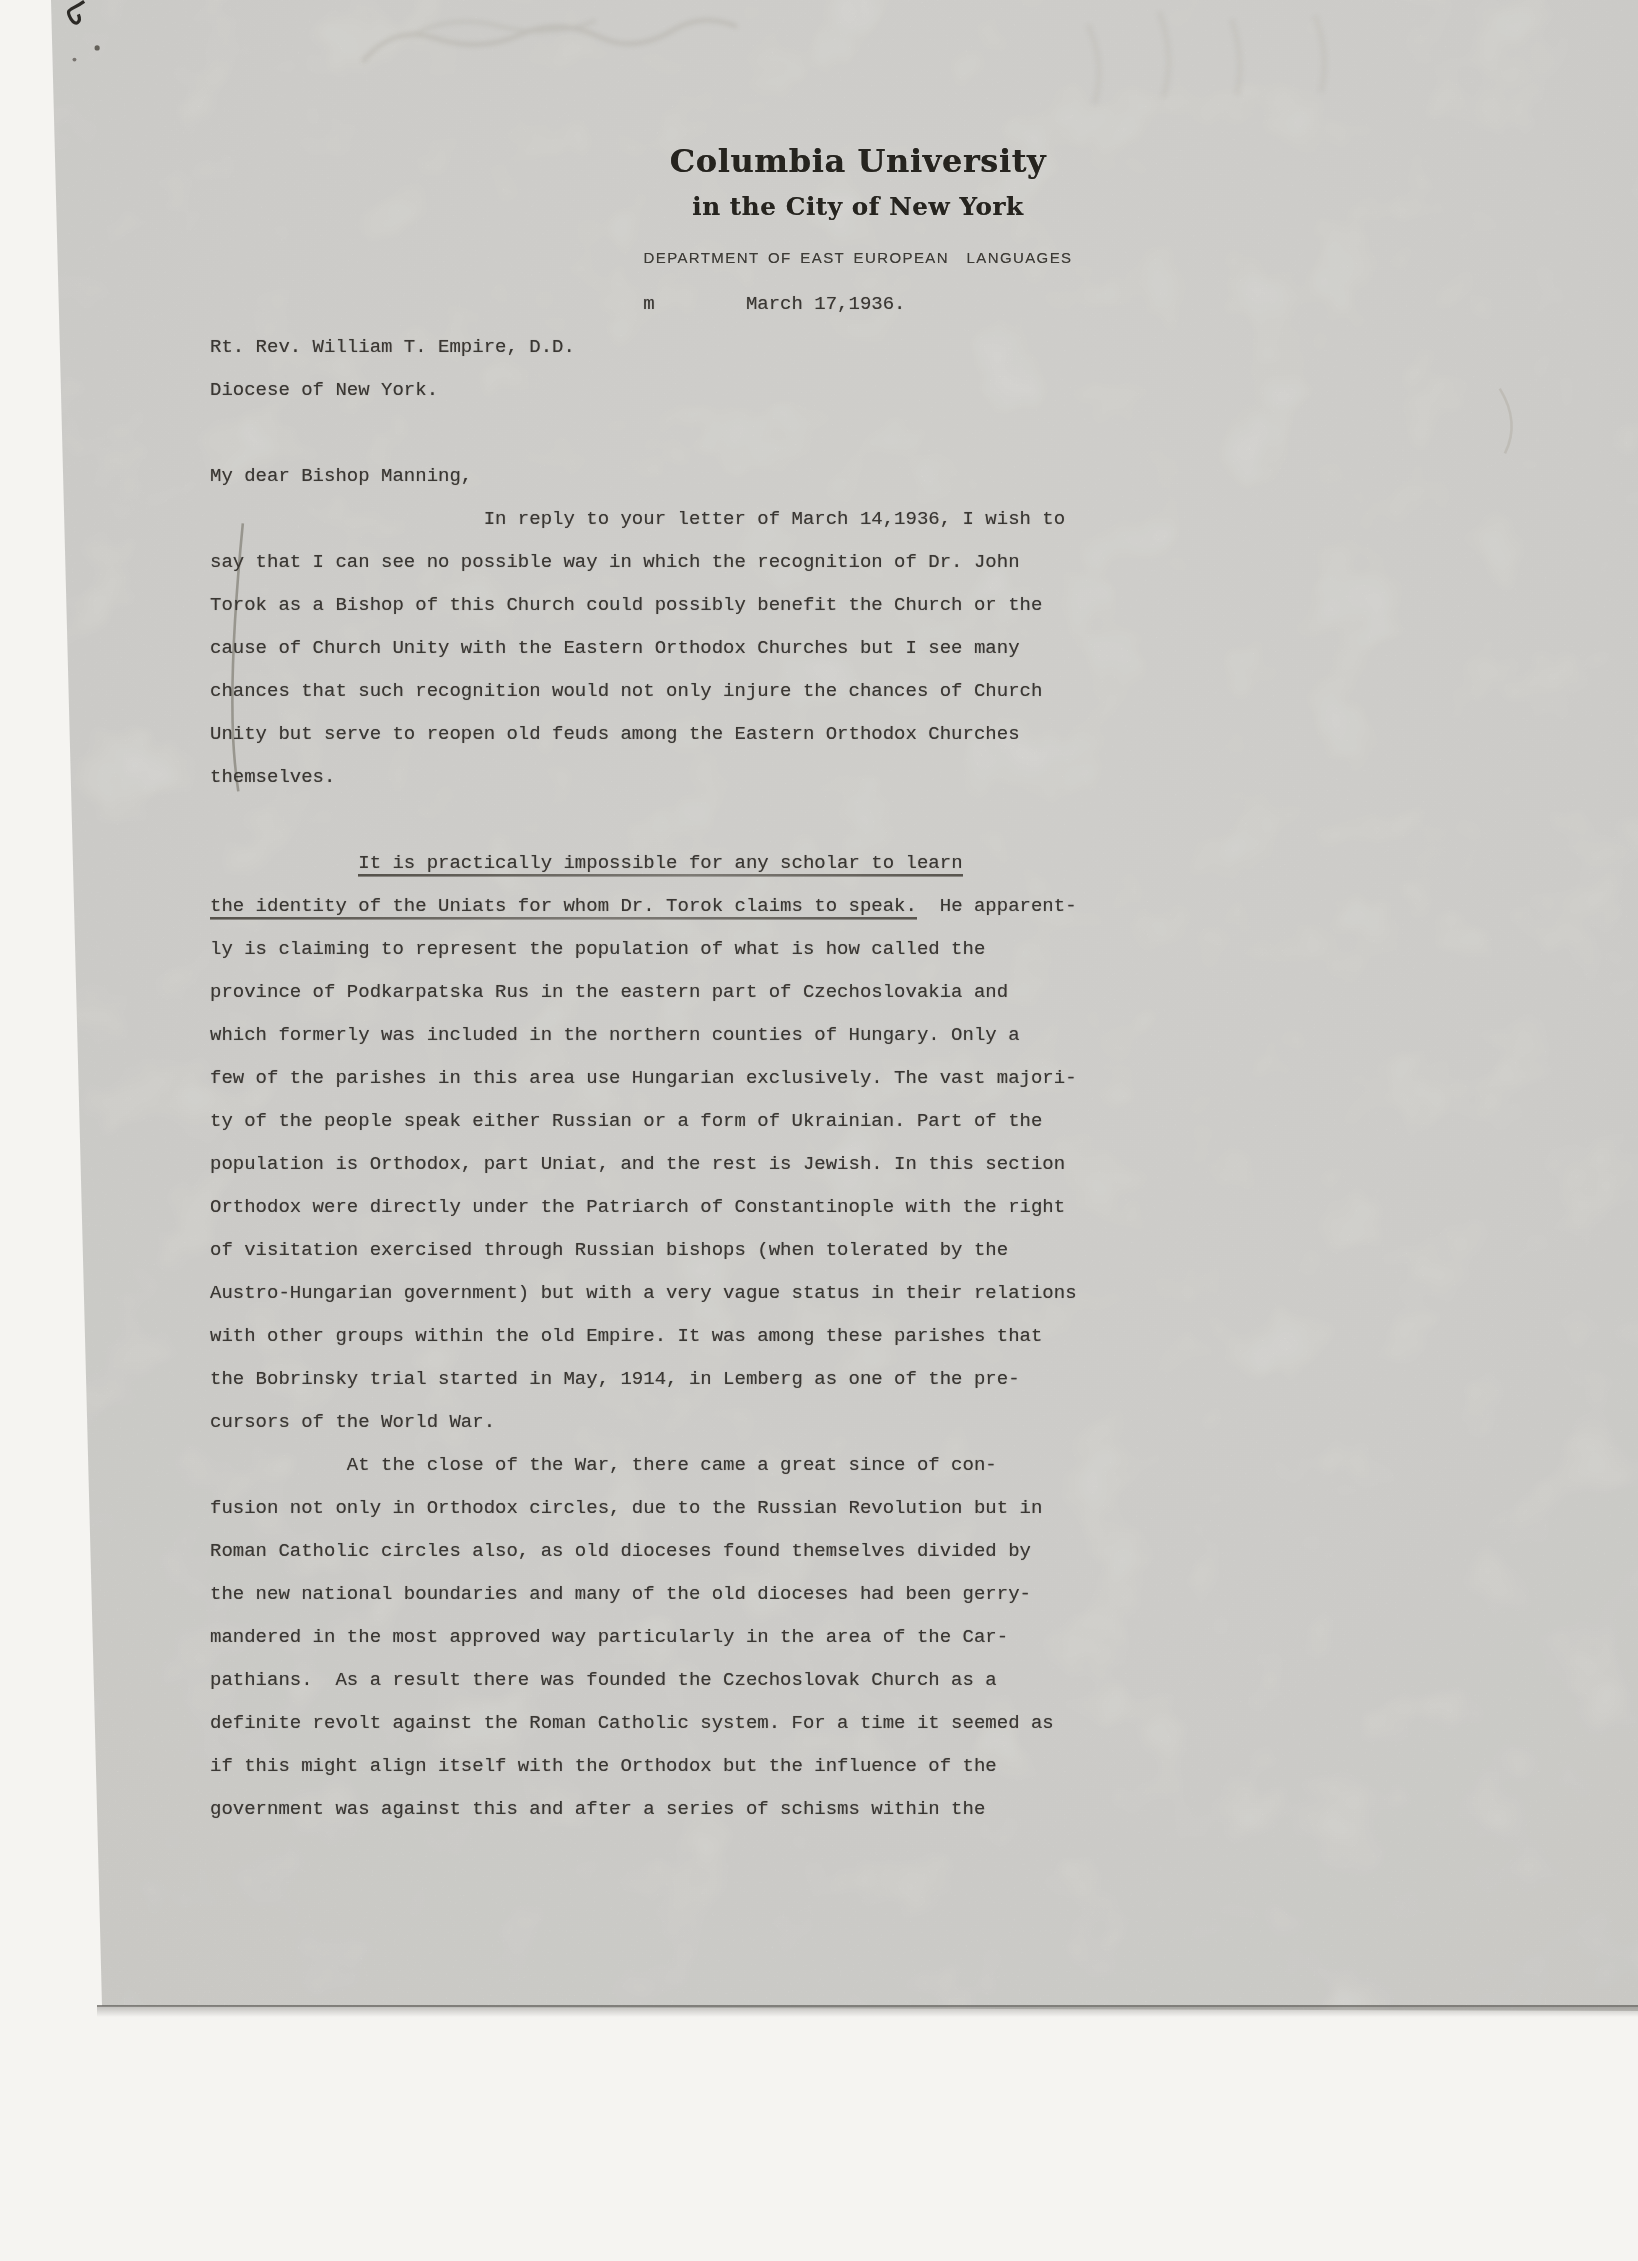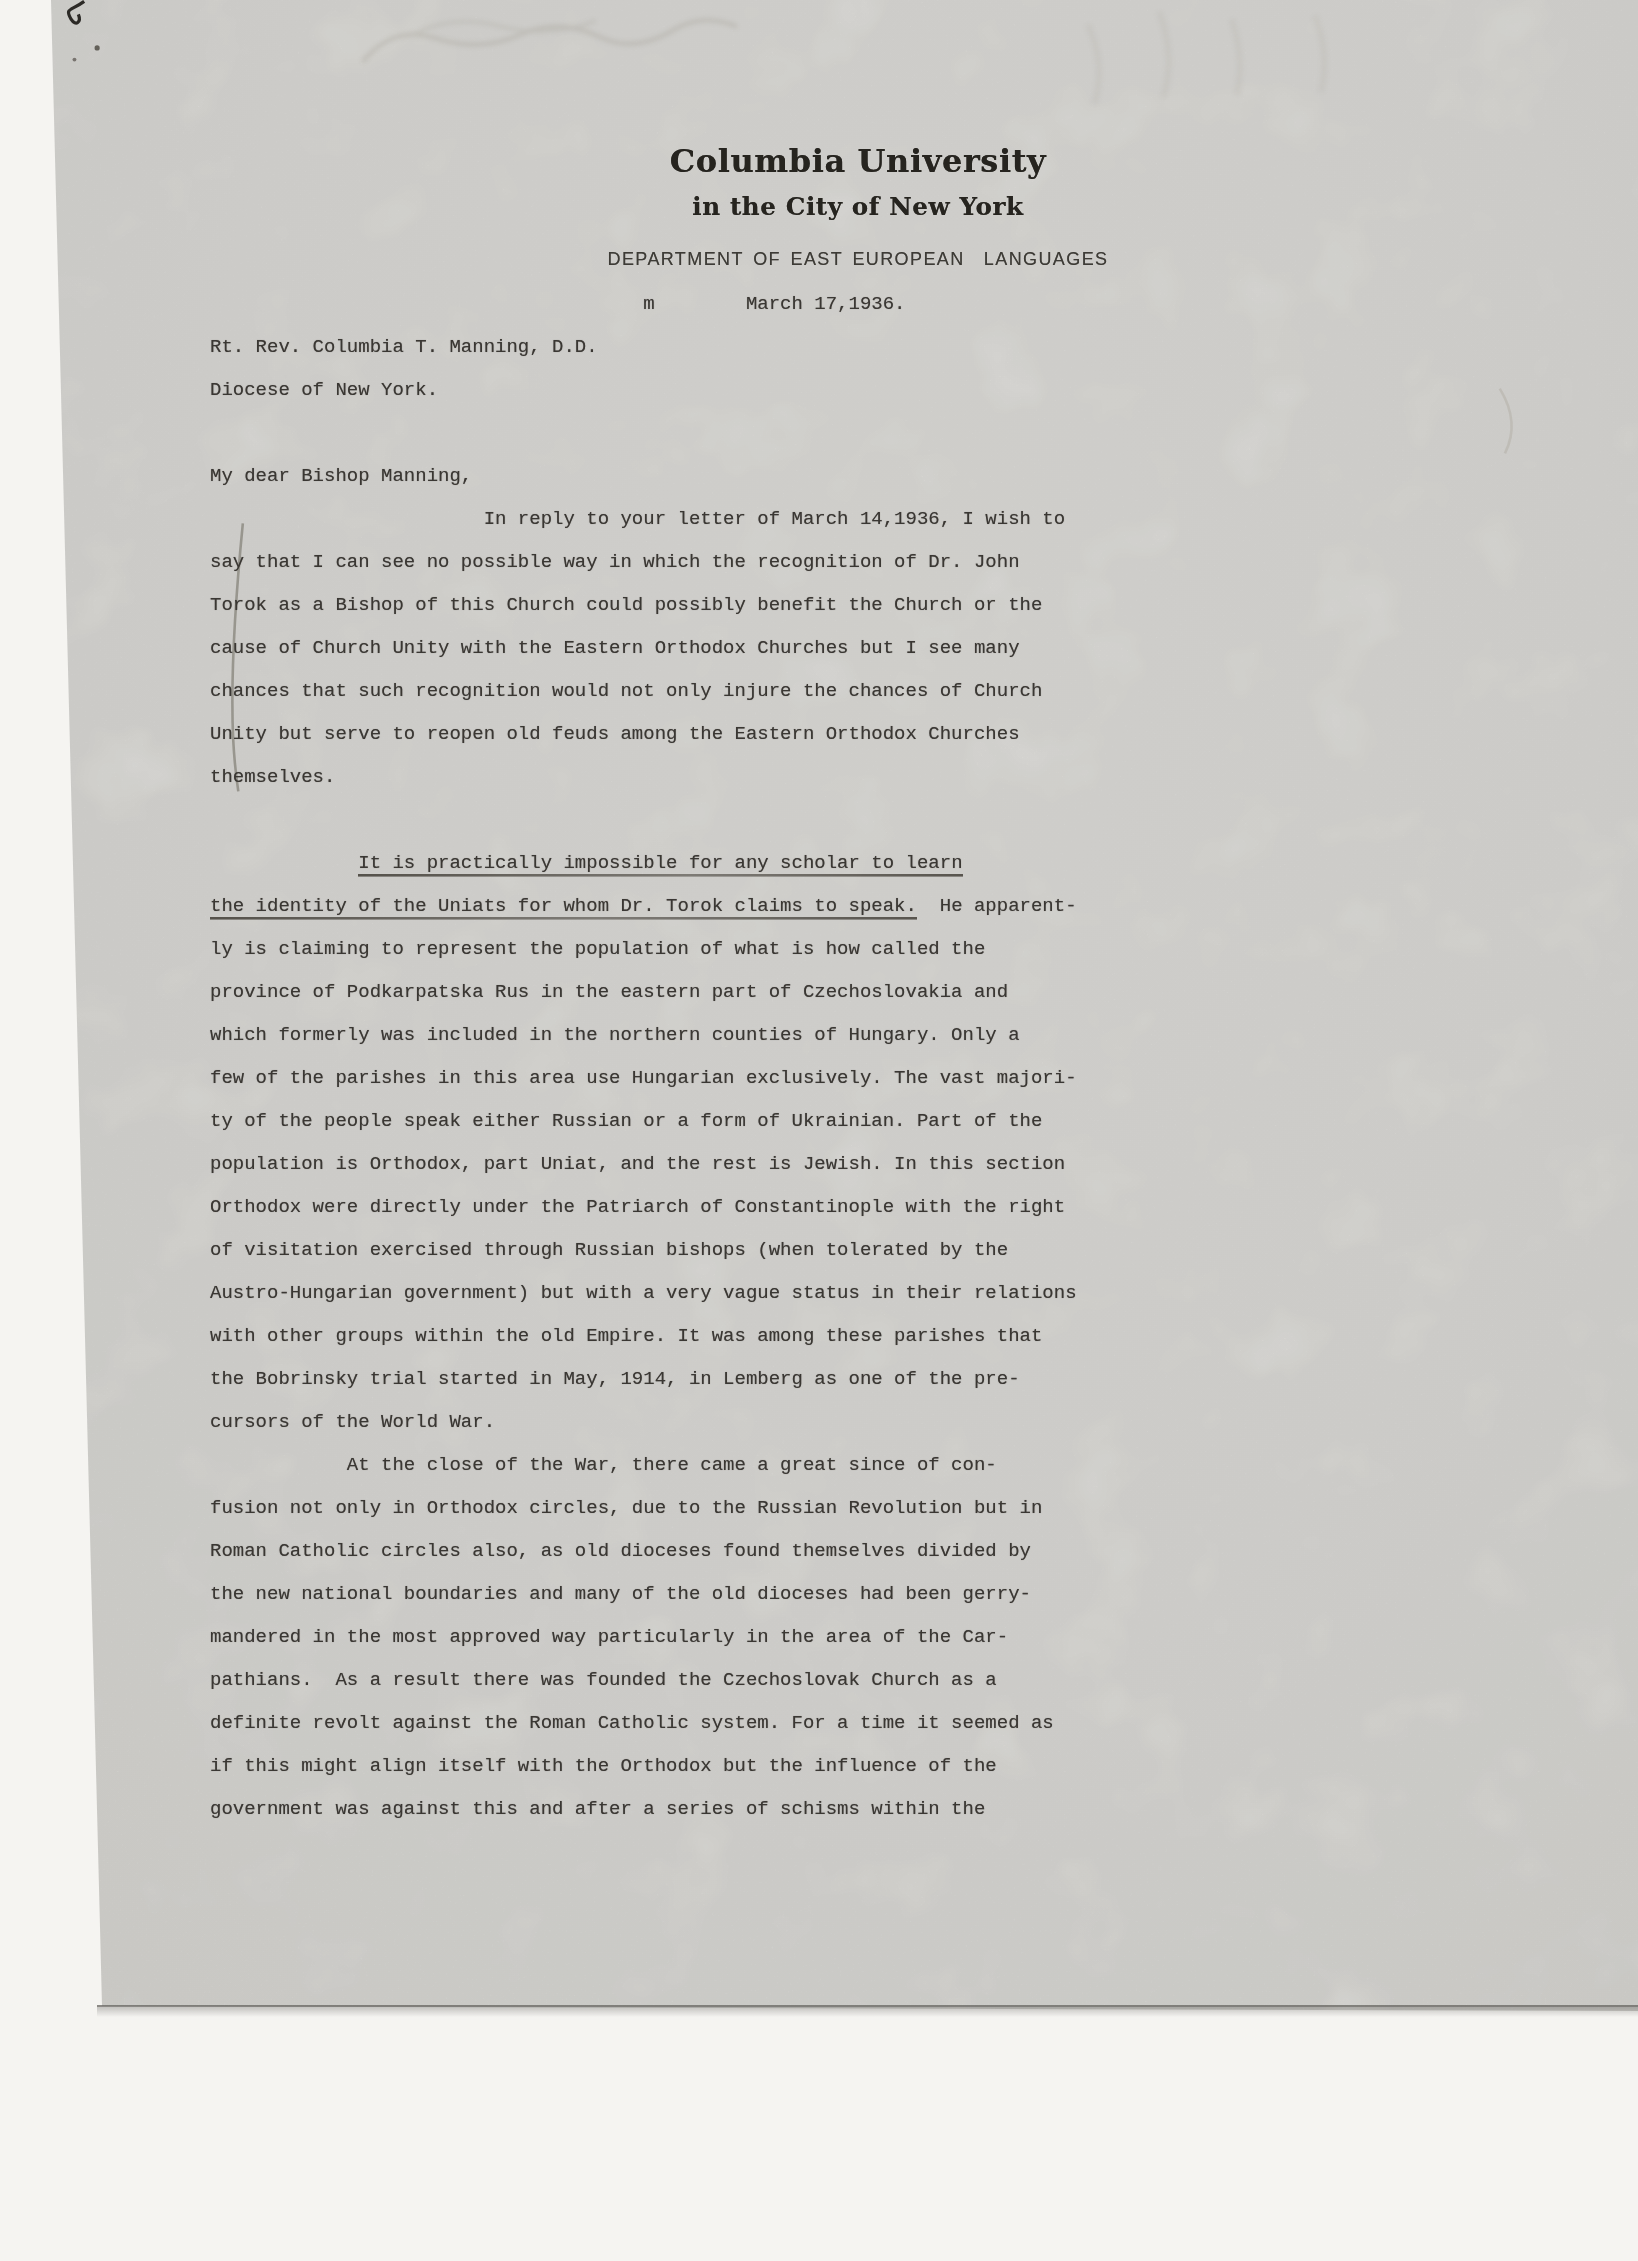--- a/index.html
+++ b/index.html
@@ -29,21 +29,21 @@
   }
   .lh-title{
     font-family:"DejaVu Serif", serif;font-weight:700;font-size:32px;line-height:1;
     letter-spacing:0.6px;text-shadow:0 0 0.6px rgba(38,36,31,.7);
   }
   .lh-sub{
     font-family:"DejaVu Serif", serif;font-weight:700;font-size:24.6px;line-height:1;
     margin-top:18px;letter-spacing:0.6px;text-shadow:0 0 0.6px rgba(38,36,31,.7);
   }
   .lh-dept{
-    font-family:"Liberation Sans", sans-serif;font-size:18px;line-height:1;
+    font-family:"Liberation Sans", sans-serif;font-size:15px;line-height:1;
     margin-top:30px;letter-spacing:1.4px;word-spacing:3.2px;color:#3d3b36;white-space:pre;
     text-shadow:0 0 0.3px rgba(61,59,54,.6);
   }
   .typed{
     position:absolute;left:210px;top:283px;width:1428px;
     font-family:"Liberation Mono","DejaVu Sans Mono", monospace;
     font-size:19px;line-height:43px;color:#3a3733;
     text-shadow:0 0 0.8px rgba(58,55,51,.55);
   }
   .tl{white-space:pre;min-height:43px;}
@@ -99,21 +99,21 @@
     </svg>
 
     <div class="letterhead">
       <div class="lh-title">Columbia University</div>
       <div class="lh-sub">in the City of New York</div>
       <div class="lh-dept">DEPARTMENT OF EAST EUROPEAN  LANGUAGES</div>
     </div>
 
     <div class="typed" id="typed">
         <div class="tl"><span>                                      m        March 17,1936.</span></div>
-        <div class="tl"><span>Rt. Rev. Columbia T. Manning, D.D.</span></div>
+        <div class="tl"><span>Rt. Rev. William T. Empire, D.D.</span></div>
         <div class="tl"><span>Diocese of New York.</span></div>
         <div class="tl">&nbsp;</div>
         <div class="tl"><span>My dear Bishop Manning,</span></div>
         <div class="tl"><span>                        In reply to your letter of March 14,1936, I wish to</span></div>
         <div class="tl"><span>say that I can see no possible way in which the recognition of Dr. John</span></div>
         <div class="tl"><span>Torok as a Bishop of this Church could possibly benefit the Church or the</span></div>
         <div class="tl"><span>cause of Church Unity with the Eastern Orthodox Churches but I see many</span></div>
         <div class="tl"><span>chances that such recognition would not only injure the chances of Church</span></div>
         <div class="tl"><span>Unity but serve to reopen old feuds among the Eastern Orthodox Churches</span></div>
         <div class="tl"><span>themselves.</span></div>

